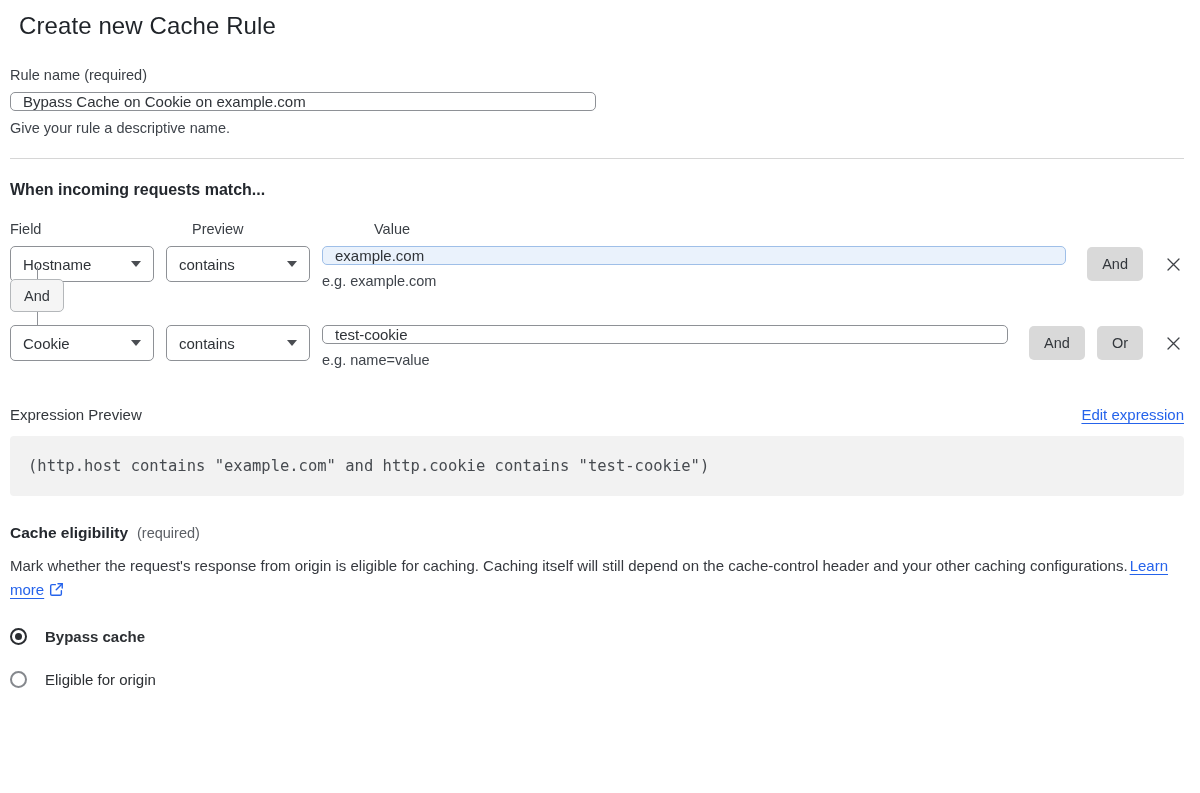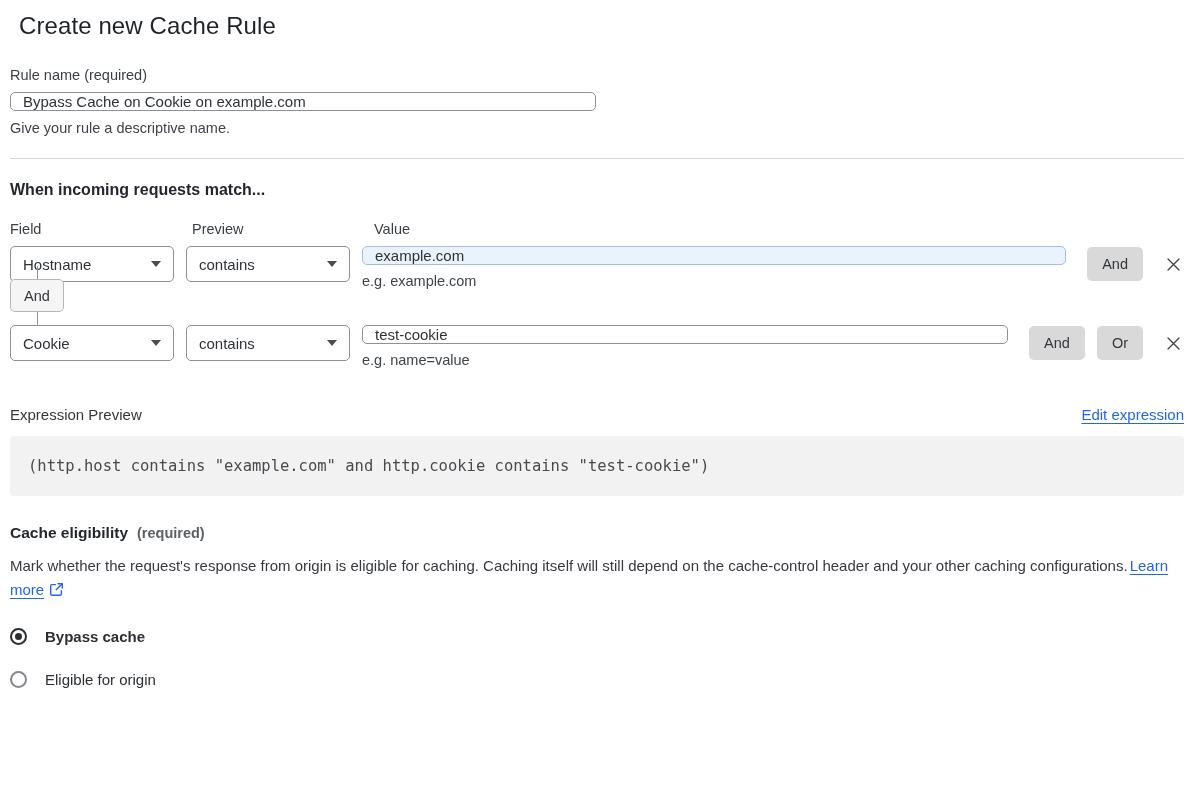--- a/index.html
+++ b/index.html
@@ -30,21 +30,21 @@
 
   .divider { border: none; border-top: 1px solid #d6d6d6; margin: 22px 0 0; }
 
   .section-heading { font-size: 16px; font-weight: 700; color: #24282e; margin: 22px 0 0; }
 
   .col-labels { display: flex; gap: 12px; margin-top: 22px; font-size: 14.5px; color: #3a3f45; }
   .col-labels .col-fixed { width: 170px; flex: none; }
 
   .condition-row { display: flex; gap: 12px; align-items: flex-start; margin-top: 9px; }
   .select {
-    width: 164px; height: 36px; flex: none;
+    width: 144px; height: 36px; flex: none;
     border: 1px solid #8e9196; border-radius: 5px; background: #fff;
     display: flex; align-items: center; justify-content: space-between;
     padding: 0 12px; cursor: pointer;
   }
   .select-value { font-size: 15px; color: #2f3338; }
   .caret {
     width: 0; height: 0; flex: none;
     border-left: 5px solid transparent; border-right: 5px solid transparent;
     border-top: 6px solid #4a4d52;
   }
@@ -77,21 +77,21 @@
     margin: 13px 0 0; background: #f2f2f2; border-radius: 4px;
     padding: 21px 18px;
     font-family: "DejaVu Sans Mono", "Liberation Mono", monospace;
     font-size: 15.5px; color: #474b50; white-space: pre-wrap;
   }
 
   .then-heading { font-size: 16.5px; font-weight: 700; color: #24282e; margin: 30px 0 0; }
 
   .elig-heading { margin-top: 28px; display: flex; align-items: baseline; gap: 9px; }
   .elig-title { font-size: 15.5px; font-weight: 700; color: #24282e; }
-  .required-note { font-size: 14.5px; color: #5c6066; font-weight: bold; }
+  .required-note { font-size: 14.5px; color: #5c6066; }
 
   .desc { font-size: 15px; line-height: 24px; color: #36393f; margin: 12px 0 0; max-width: 1158px; }
   .desc .link { margin-left: 2px; }
   .ext-icon { margin-left: 5px; vertical-align: -2px; }
 
   .radio-row { display: flex; align-items: center; gap: 18px; margin-top: 26px; cursor: pointer; width: max-content; }
   .radio {
     width: 17px; height: 17px; border-radius: 50%; border: 2px solid #85888d;
     display: flex; align-items: center; justify-content: center; background: #fff; flex: none;
   }

